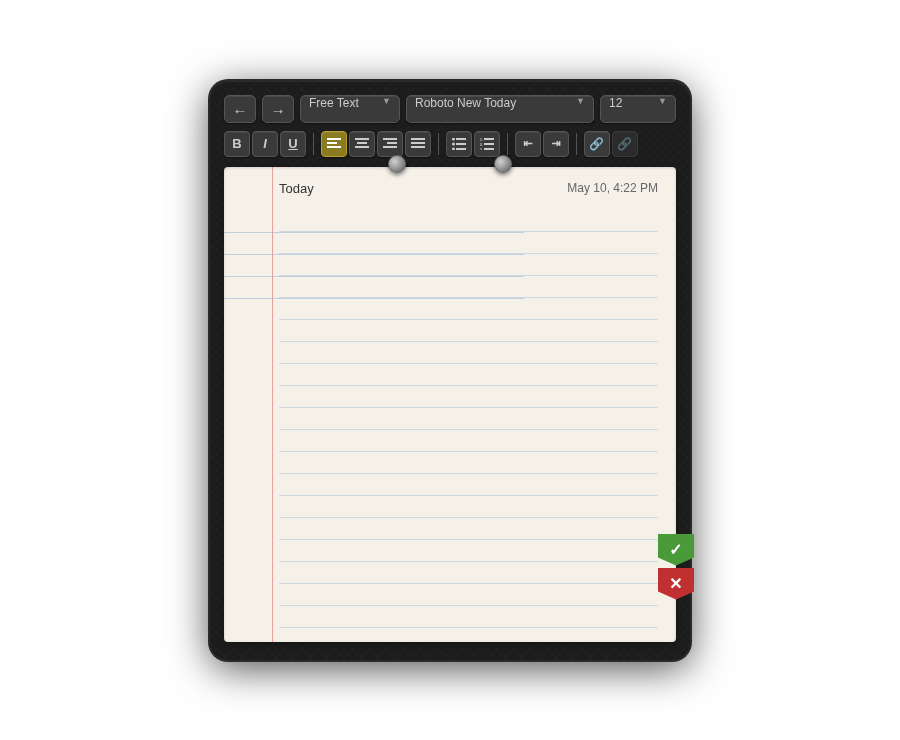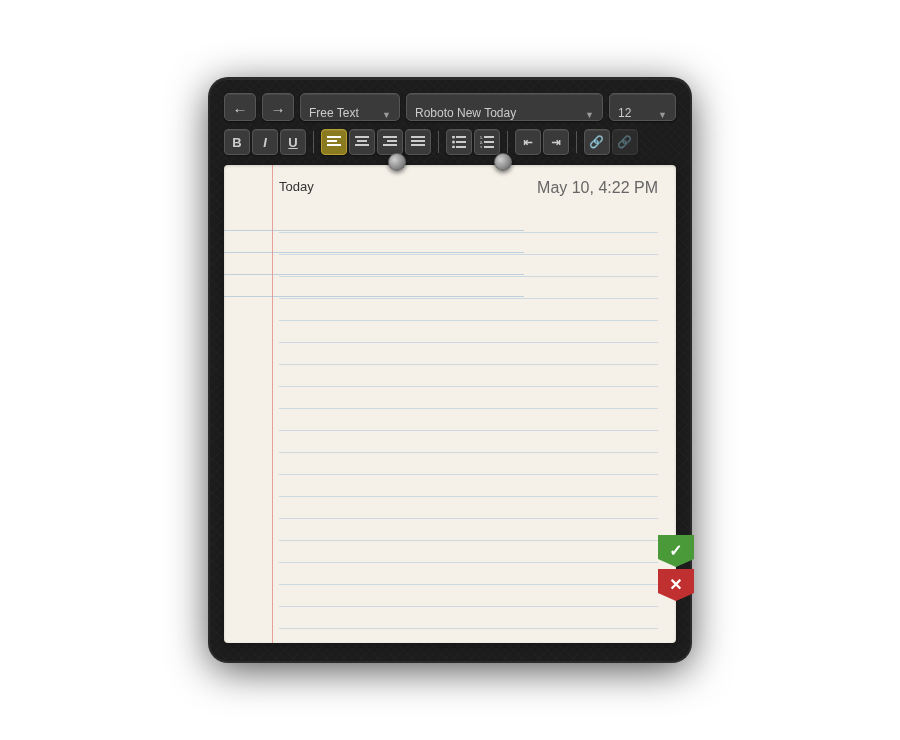--- a/index.html
+++ b/index.html
@@ -75,21 +75,21 @@
     .tb-dropdown {
       background: #3a3a3a;
       border: 1px solid #555;
       border-radius: 5px;
       color: #ccc;
       height: 28px;
       padding: 0 8px;
       font-size: 12px;
       cursor: pointer;
       display: flex;
-      align-items: flex-end;
+      align-items: flex-start;
       justify-content: space-between;
       gap: 6px;
       box-shadow: 0 1px 2px rgba(0,0,0,0.5), inset 0 1px 0 rgba(255,255,255,0.08);
       user-select: none;
     }
 
     .tb-dropdown .chevron {
       font-size: 9px;
       color: #999;
     }
@@ -97,21 +97,21 @@
     .dropdown-freetype {
       width: 100px;
     }
 
     .dropdown-font {
       flex: 1;
       min-width: 140px;
     }
 
     .dropdown-size {
-      width: 67px;
+      width: 76px;
     }
 
     
     .toolbar-row2 {
       display: flex;
       align-items: center;
       gap: 5px;
       margin-bottom: 10px;
     }
 
@@ -206,21 +206,21 @@
       text-align: right;
     }
 
     .date-label {
       font-size: 13px;
       color: #333;
       font-weight: 500;
     }
 
     .date-time {
-      font-size: 16px;
+      font-size: 12px;
       color: #666;
     }
 
     .lined-rows {
       position: relative;
     }
 
     .lined-row {
       height: 22px;
       border-bottom: 1px solid rgba(180, 200, 220, 0.6);

